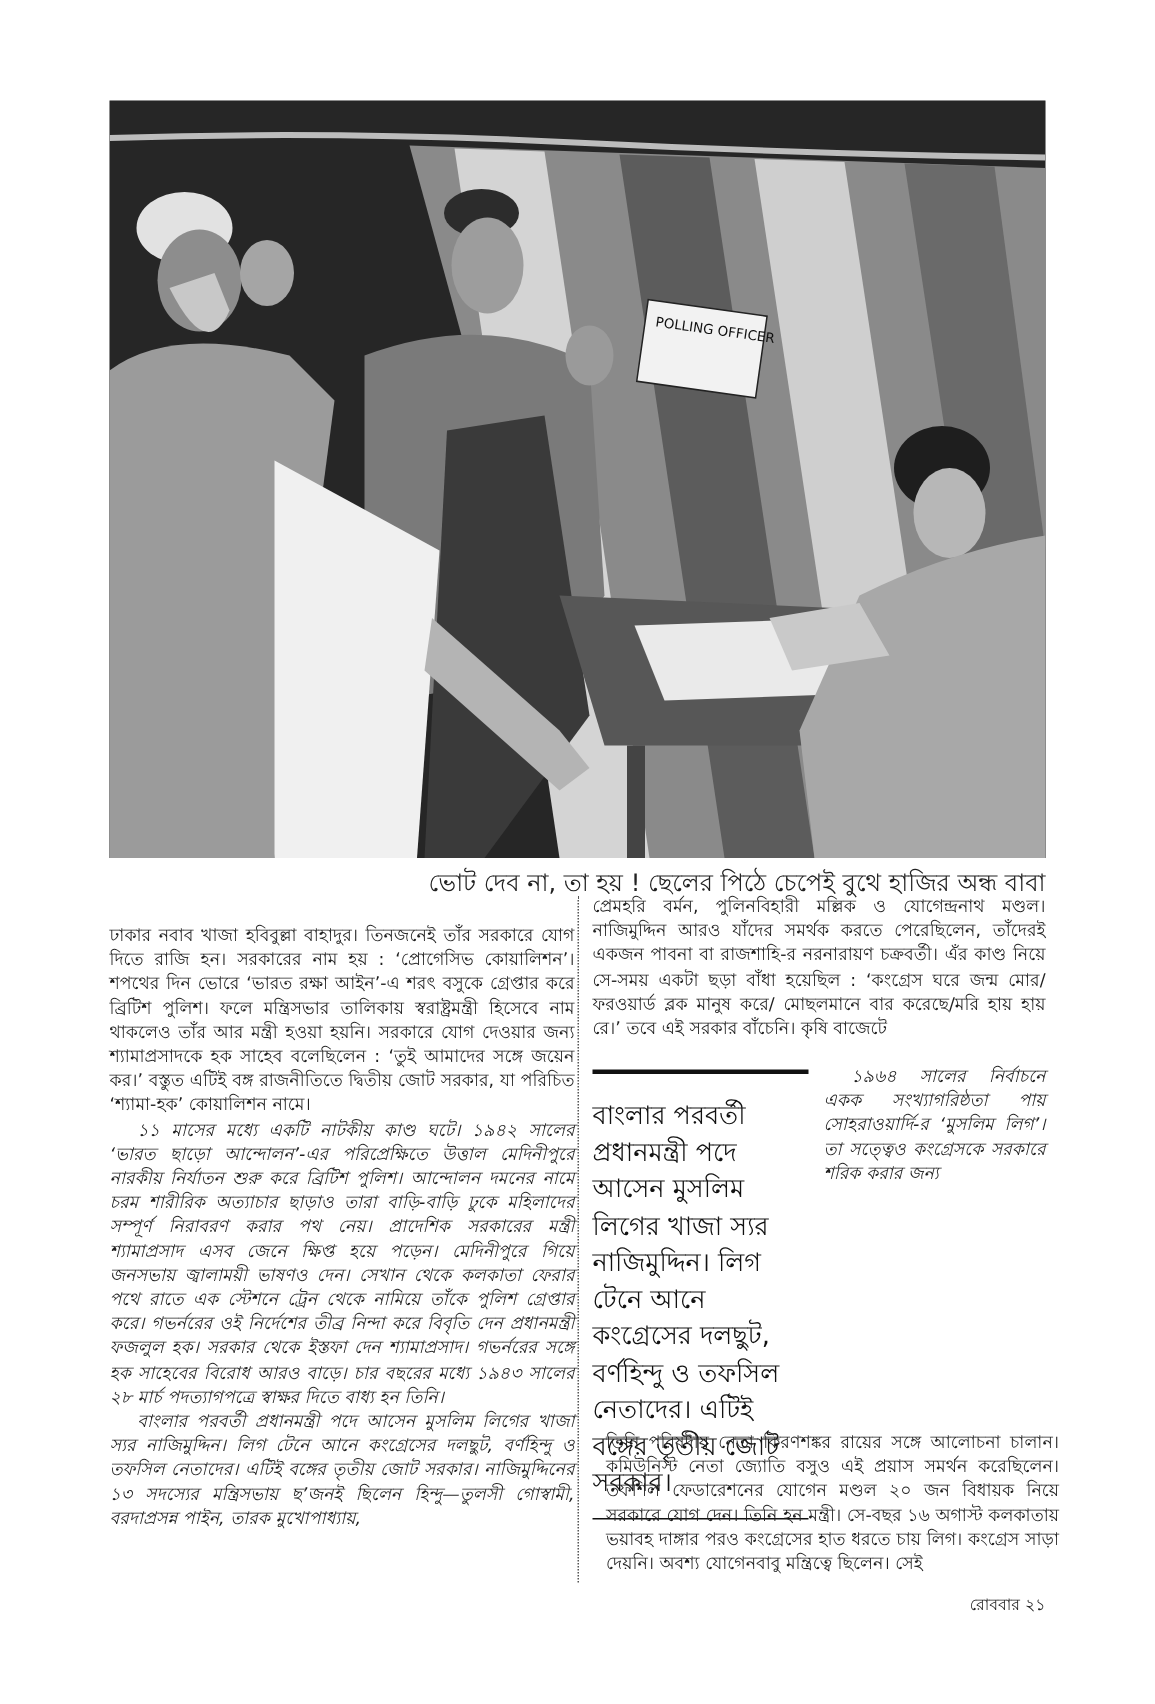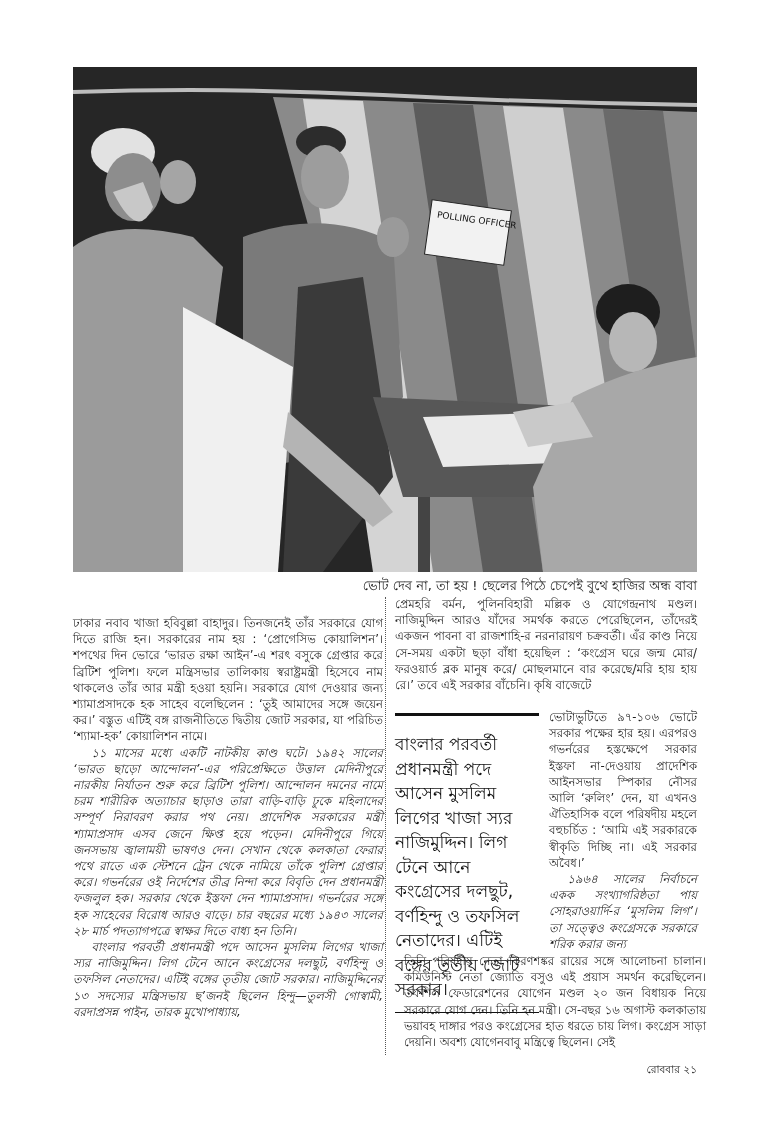--- a/index.html
+++ b/index.html
@@ -1,21 +1,21 @@
 <!DOCTYPE html>
 <html><head>
 <meta charset="utf-8">
 <style>
   html, body { margin:0; padding:0; background:#ffffff; }
   body { width:770px; height:1136px; position:relative; overflow:hidden;
          font-family:"DejaVu Sans", sans-serif; color:#1a1a1a; }
   .photo { position:absolute; left:73px; top:67px; width:624px; height:505px;
            background:#3a3a3a; overflow:hidden; }
   .photo svg { display:block; width:100%; height:100%; }
-  .caption { position:absolute; right:73px; top:576px; font-size:13px; color:#222;
+  .caption { position:absolute; right:73px; top:576px; font-size:16px; color:#222;
              white-space:nowrap; }
   .col { position:absolute; font-size:11.6px; line-height:16.2px; text-align:justify;
          color:#1f1f1f; }
   .col p { margin:0; }
   .col p.indent { text-indent:1.6em;font-style:italic; }
   .left-col { left:73px; top:596px; width:310px;margin-top:19px; }
   .divider { position:absolute; left:385px; top:597px; width:0; height:458px;
              border-left:1.5px dotted #555; }
   .right-top { left:395px; top:596px; width:302px; }
   .right-narrow { left:549px; top:709px; width:148px; }
@@ -89,21 +89,20 @@
   <p>প্রেমহরি বর্মন, পুলিনবিহারী মল্লিক ও যোগেন্দ্রনাথ মণ্ডল। নাজিমুদ্দিন আরও যাঁদের সমর্থক করতে পেরেছিলেন, তাঁদেরই একজন পাবনা বা রাজশাহি-র নরনারায়ণ চক্রবর্তী। এঁর কাণ্ড নিয়ে সে-সময় একটা ছড়া বাঁধা হয়েছিল : ‘কংগ্রেস ঘরে জন্ম মোর/ফরওয়ার্ড ব্লক মানুষ করে/ মোছলমানে বার করেছে/মরি হায় হায় রে।’ তবে এই সরকার বাঁচেনি। কৃষি বাজেটে</p>
 </div>
 
 <div class="pull">
   <div class="rule-top"></div>
   <div class="quote">বাংলার পরবর্তী প্রধানমন্ত্রী পদে আসেন মুসলিম লিগের খাজা স্যর নাজিমুদ্দিন। লিগ টেনে আনে কংগ্রেসের দলছুট, বর্ণহিন্দু ও তফসিল নেতাদের। এটিই বঙ্গের তৃতীয় জোট সরকার।</div>
   <div class="rule-bottom"></div>
 </div>
 
 <div class="col right-narrow">
-  <p>ভোটাভুটিতে ৯৭-১০৬ ভোটে সরকার পক্ষের হার হয়। এরপরও গভর্নরের হস্তক্ষেপে সরকার ইস্তফা না-দেওয়ায় প্রাদেশিক আইনসভার স্পিকার নৌসর আলি ‘রুলিং’ দেন, যা এখনও ঐতিহাসিক বলে পরিষদীয় মহলে বহুচর্চিত : ‘আমি এই সরকারকে স্বীকৃতি দিচ্ছি না। এই সরকার অবৈধ।’</p>
   <p class="indent">১৯৬৪ সালের নির্বাচনে একক সংখ্যাগরিষ্ঠতা পায় সোহরাওয়ার্দি-র ‘মুসলিম লিগ’। তা সত্ত্বেও কংগ্রেসকে সরকারে শরিক করার জন্য</p>
 </div>
 
 <div class="col right-bottom">
   <p>তিনি পরিষদীয় নেতা কিরণশঙ্কর রায়ের সঙ্গে আলোচনা চালান। কমিউনিস্ট নেতা জ্যোতি বসুও এই প্রয়াস সমর্থন করেছিলেন। তফশিল ফেডারেশনের যোগেন মণ্ডল ২০ জন বিধায়ক নিয়ে সরকারে যোগ দেন। তিনি হন মন্ত্রী। সে-বছর ১৬ অগাস্ট কলকাতায় ভয়াবহ দাঙ্গার পরও কংগ্রেসের হাত ধরতে চায় লিগ। কংগ্রেস সাড়া দেয়নি। অবশ্য যোগেনবাবু মন্ত্রিত্বে ছিলেন। সেই</p>
 </div>
 
 <div class="pagefoot">রোববার ২১</div>
 
 </body></html>

